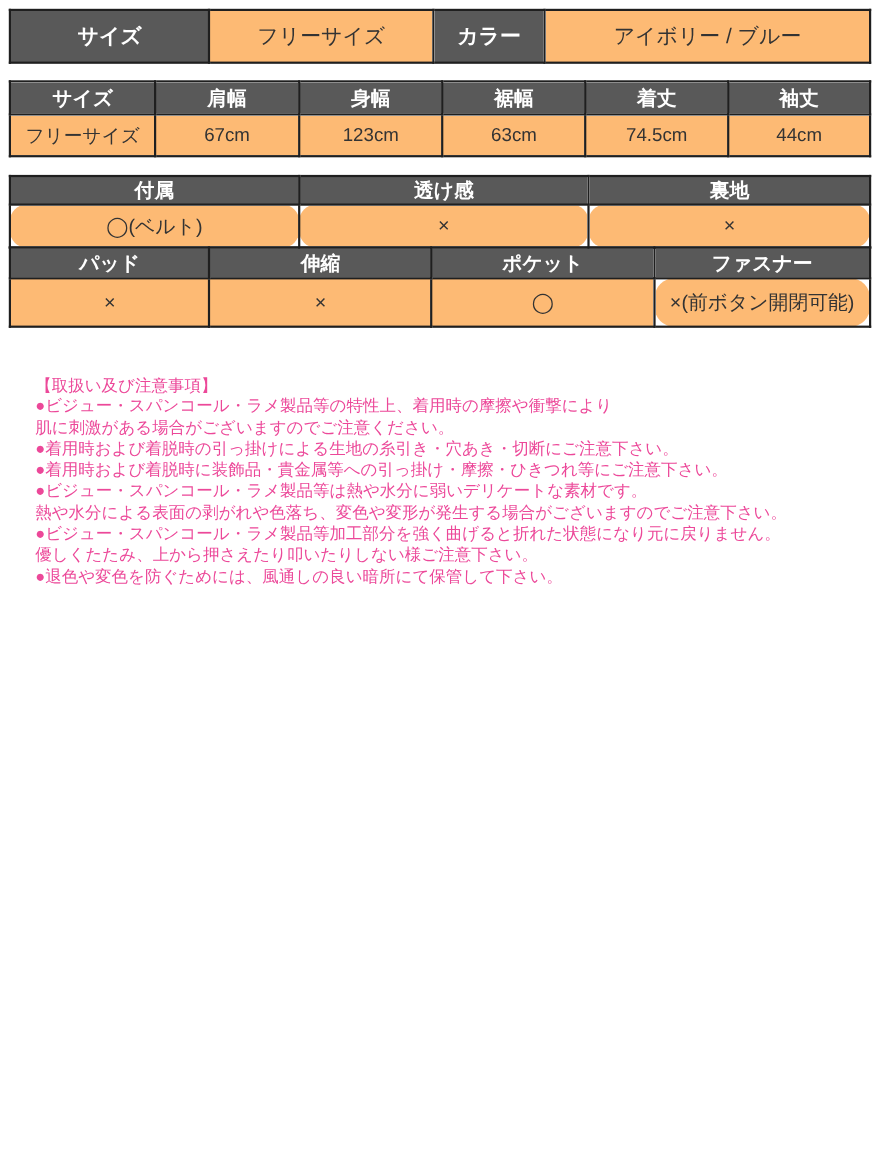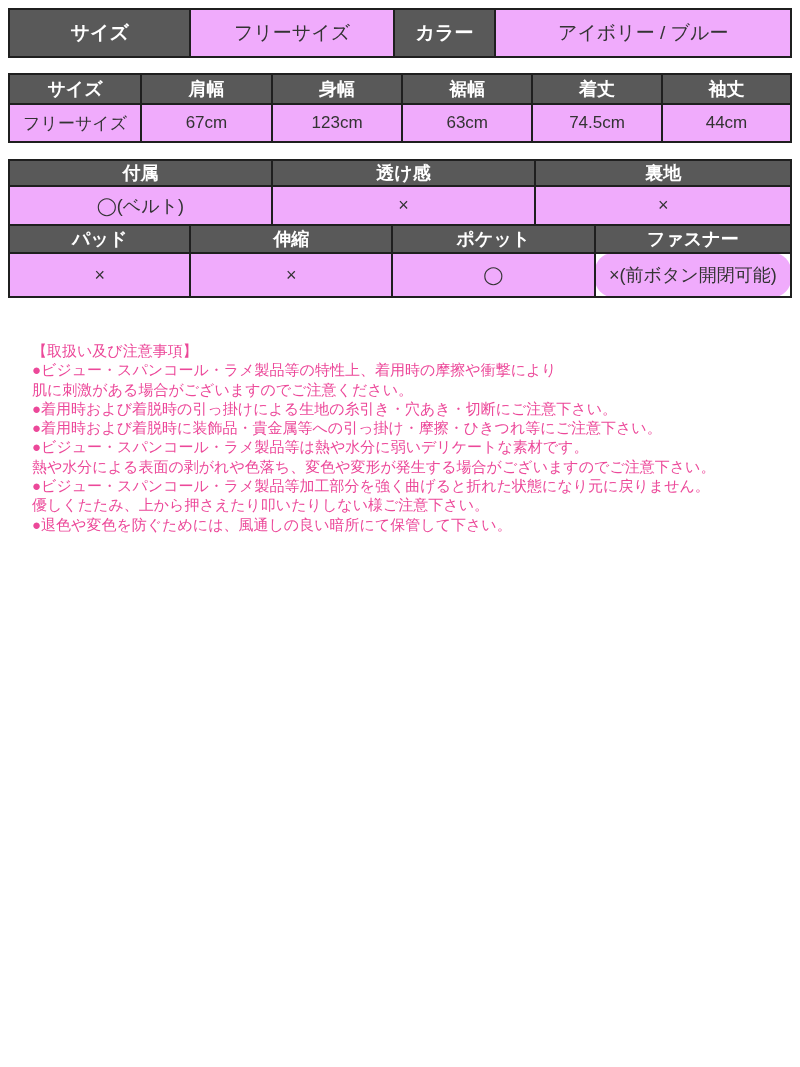--- a/index.html
+++ b/index.html
@@ -34,30 +34,30 @@
   }
   table.spec th {
     background: #595959;
     color: #ffffff;
     font-weight: bold;
     font-size: 18px;
   }
   table.spec td {
     color: #333333;
     font-size: 18px;
-    background: #f0abfc;
+    background: #fdba74;
   }
   
   #table-main th, #table-main td { height: 48px; font-size: 19px; }
   
   #table-measure tr.hdr th { height: 30px; }
   #table-measure tr.val td { height: 38px; font-size: 17px; }
   
   #table-feature1 tr.hdr th { height: 24px; }
-  #table-feature1 tr.val td { height: 39px; }
+  #table-feature1 tr.val td { height: 39px; border-radius: 15px; }
   
   #table-feature2 { margin-top: -2px; }
   #table-feature2 tr.hdr th { height: 28px; margin-left: 43px; }
   #table-feature2 tr.val td { height: 44px; }
   .mt1 { margin-top: 15px; }
   .mt2 { margin-top: 16px; }
   td.cross { color: #5c5c5c; font-size: 20px; }
   td.circle { font-size: 24px; color: #2b2b2b; }
   td.small { font-size: 16.5px; border-radius: 18px; }
   .notes {

